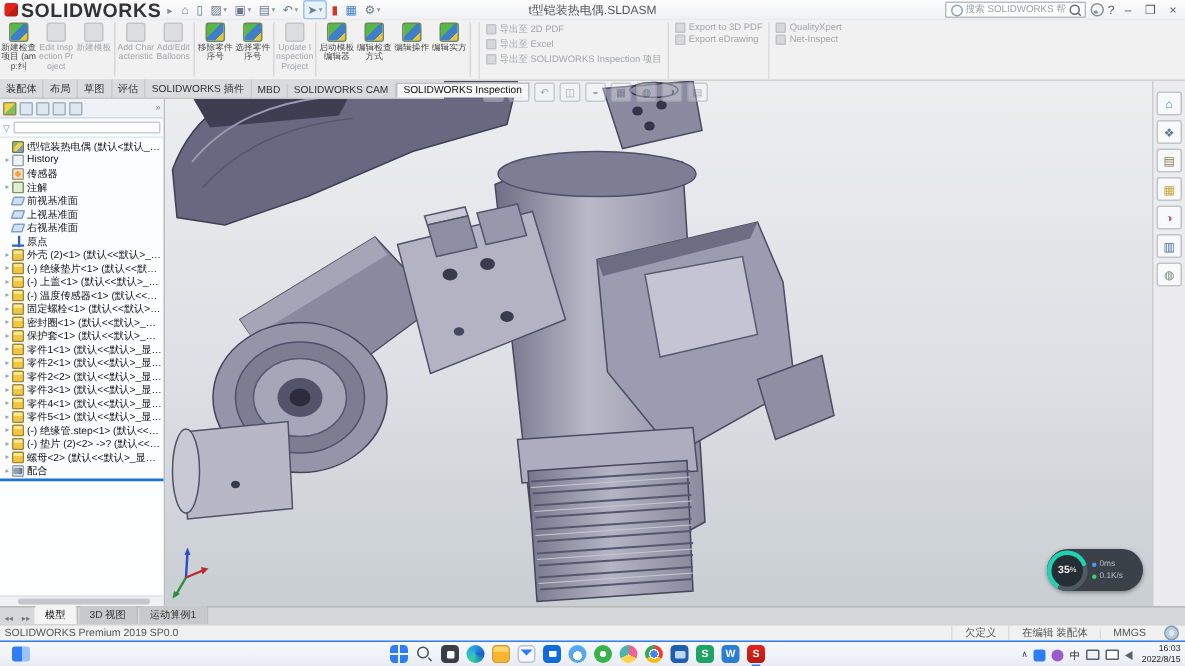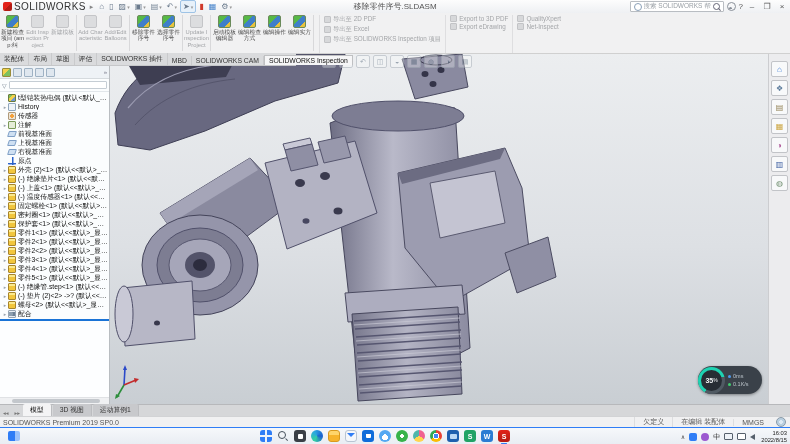--- a/index.html
+++ b/index.html
@@ -8,21 +8,21 @@
        background:#e8eaec;-webkit-font-smoothing:antialiased;}
   #app{position:absolute;inset:0;}
 
   
   #titlebar{position:absolute;left:0;top:0;width:790px;height:13px;
     background:linear-gradient(#fdfdfd,#eef0f3);border-bottom:1px solid #d7d9dd;
     display:flex;align-items:center;font-size:8px;color:#444;z-index:40;}
   .sw-logo{display:flex;align-items:center;gap:2px;padding:0 3px;flex:none;}
   .logo-mark{width:9px;height:9px;background:linear-gradient(135deg,#e2231a 55%,#b51c14 55%);
     border-radius:2px;display:inline-block;}
-  .logo-txt{font-weight:normal;color:#333;font-size:10px;letter-spacing:.4px;}
+  .logo-txt{font-weight:bold;color:#333;font-size:13px;letter-spacing:.4px;}
   .flyout{color:#888;font-size:7px;margin:0 4px 0 1px;}
   #qat{display:flex;align-items:center;gap:1px;}
   .qat-i{display:inline-flex;align-items:center;height:11px;padding:0 2px;color:#6b7b8d;
     font-size:8px;border-radius:2px;}
   .qat-i .cr{font-size:5px;color:#999;margin-left:1px;}
   .qat-i.pressed{border:1px solid #9ec3e6;background:#e7f1fa;}
   .tb-title{position:absolute;left:50%;transform:translateX(-50%);color:#555;font-size:8px;white-space:nowrap;}
   .tb-right{margin-left:auto;display:flex;align-items:center;gap:3px;padding-right:2px;}
   .searchbox{display:flex;align-items:center;gap:2px;border:1px solid #b9bdc2;background:#fff;
     height:9px;padding:0 3px;width:86px;border-radius:1px;color:#9aa0a6;font-size:6.5px;}
@@ -194,21 +194,21 @@
         <span class="qat-i">▯</span>
         <span class="qat-i">▨<span class="cr">▾</span></span>
         <span class="qat-i">▣<span class="cr">▾</span></span>
         <span class="qat-i">▤<span class="cr">▾</span></span>
         <span class="qat-i">↶<span class="cr">▾</span></span>
         <span class="qat-i pressed">➤<span class="cr">▾</span></span>
         <span class="qat-i" style="color: rgb(208, 58, 43);">▮</span>
         <span class="qat-i" style="color: rgb(63, 127, 201);">▦</span>
         <span class="qat-i">⚙<span class="cr">▾</span></span>
       </span>
-    <span class="tb-title">移除零件序号.SLDASM</span>
+    <span class="tb-title">t型铠装热电偶.SLDASM</span>
     <span class="tb-right">
       <span class="searchbox">
         <span class="s-scope"></span>
         <span class="s-ph">搜索 SOLIDWORKS 帮助</span>
         <span class="mag"></span>
       </span>
       <span class="usr"></span>
       <span class="hlp">?</span>
       <span class="wc">–</span>
       <span class="wc">❐</span>

